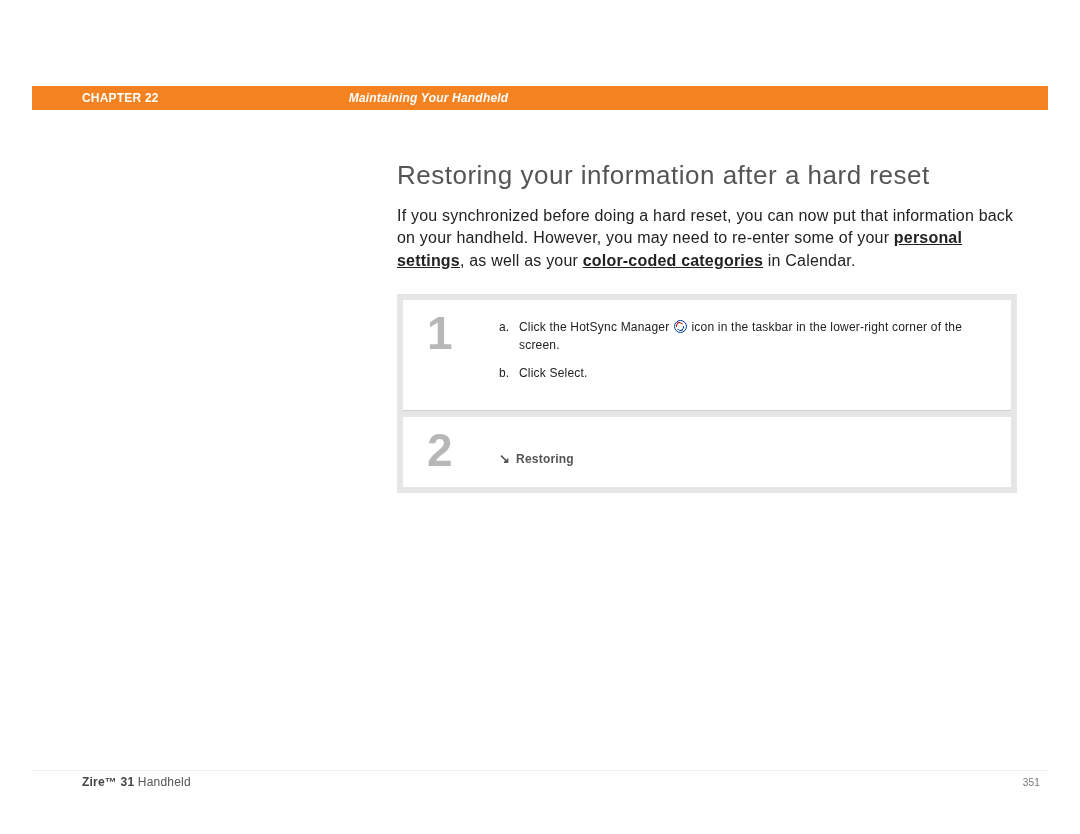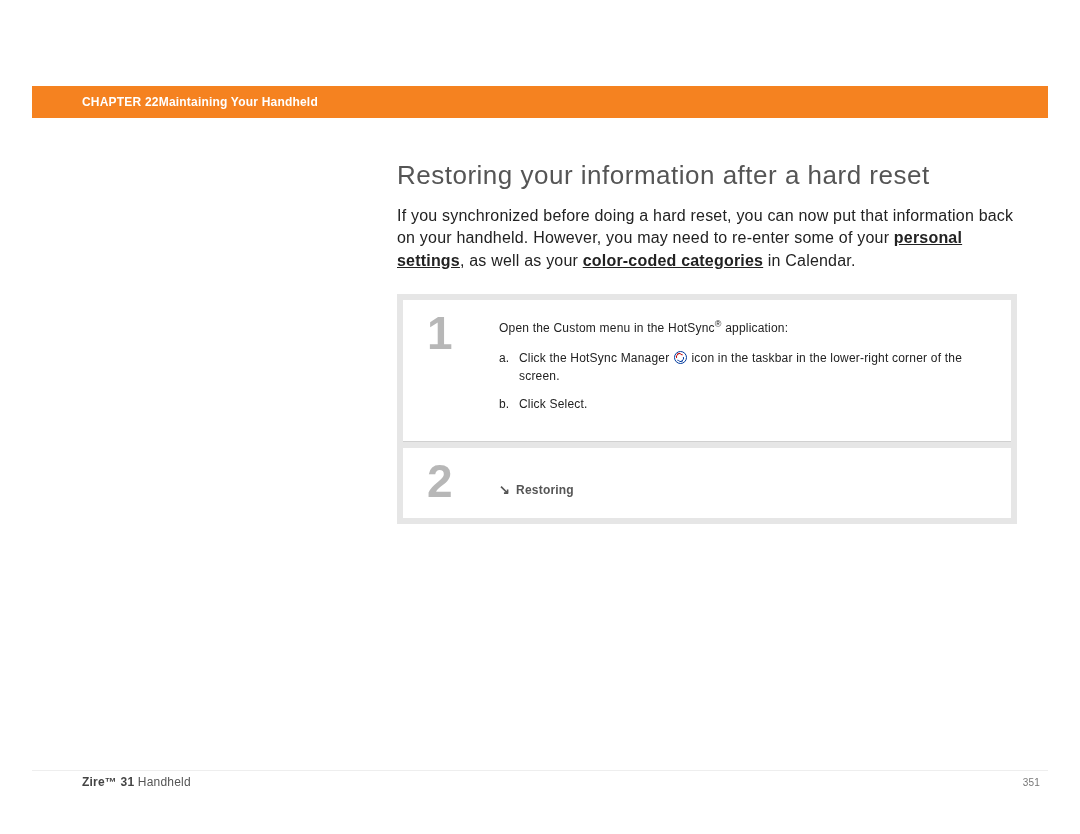--- a/index.html
+++ b/index.html
@@ -9,32 +9,34 @@
     font-family: Arial, Helvetica, sans-serif;
     background: #fff;
     position: relative;
     letter-spacing: 0.2px;
   }
   .header-bar {
     position: absolute;
     top: 86px;
     left: 32px;
     right: 32px;
-    height: 32px;
+    height: 24px;
     background: #f58220;
     display: flex;
     align-items: center;
     color: #fff;
     font-size: 12px;
     font-weight: bold;
   }
   .header-chapter {
     margin-left: 50px;
   }
   .header-title {
+    margin-left: 190px;
+    font-style: italic;
   }
   .content {
     position: absolute;
     top: 160px;
     left: 397px;
     width: 620px;
   }
   .section-heading {
     font-size: 26px;
     color: #555;
@@ -187,23 +189,20 @@
   <p class="intro">
     <span>If you synchronized before doing a hard reset, you can now put that information back on your handheld. However, you may need to re-enter some of your </span><a class="link" href="#">personal settings</a><span>, as well as your </span><a class="link" href="#">color-coded categories</a><span> in Calendar.</span>
   </p>
 
 
   <div class="steps-container">
 
     <div class="step">
       <div class="step-number">1</div>
       <div class="step-body">
-        <div class="lead">
-          <span>Open the Custom menu in the HotSync</span><sup>®</sup><span> application:</span>
-        </div>
         <div class="substep">
           <div class="substep-marker">a.</div>
           <div class="substep-text">
             <span>Click the HotSync Manager </span><span class="hotsync-icon"></span><span> icon in the taskbar in the lower-right corner of the screen.</span>
           </div>
         </div>
         <div class="substep">
           <div class="substep-marker">b.</div>
           <div class="substep-text">Click Select.</div>
         </div>

